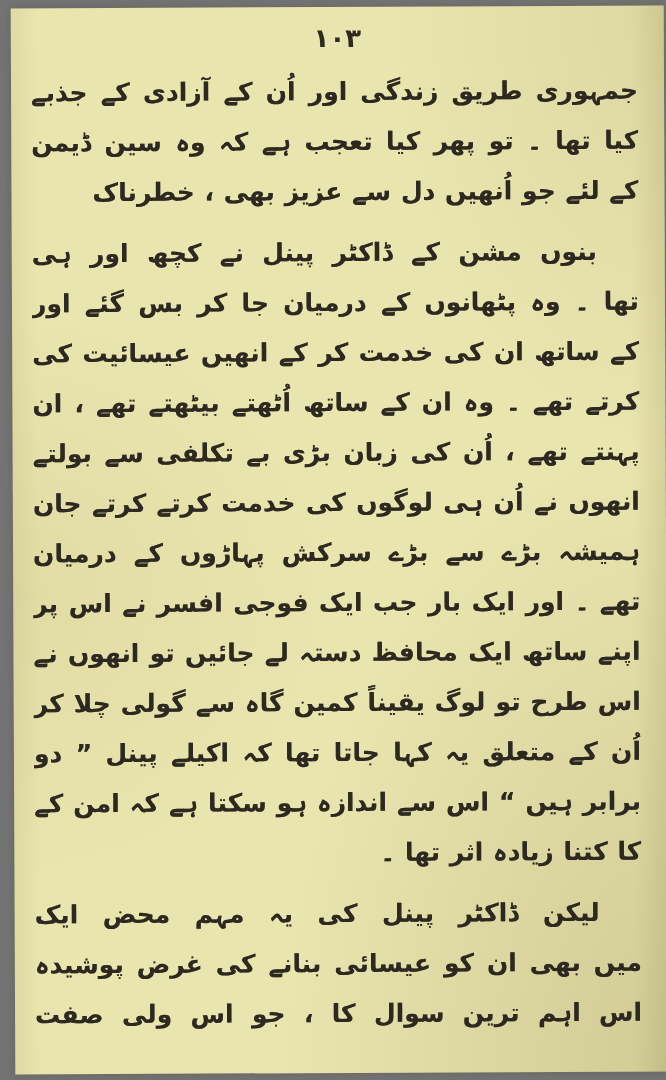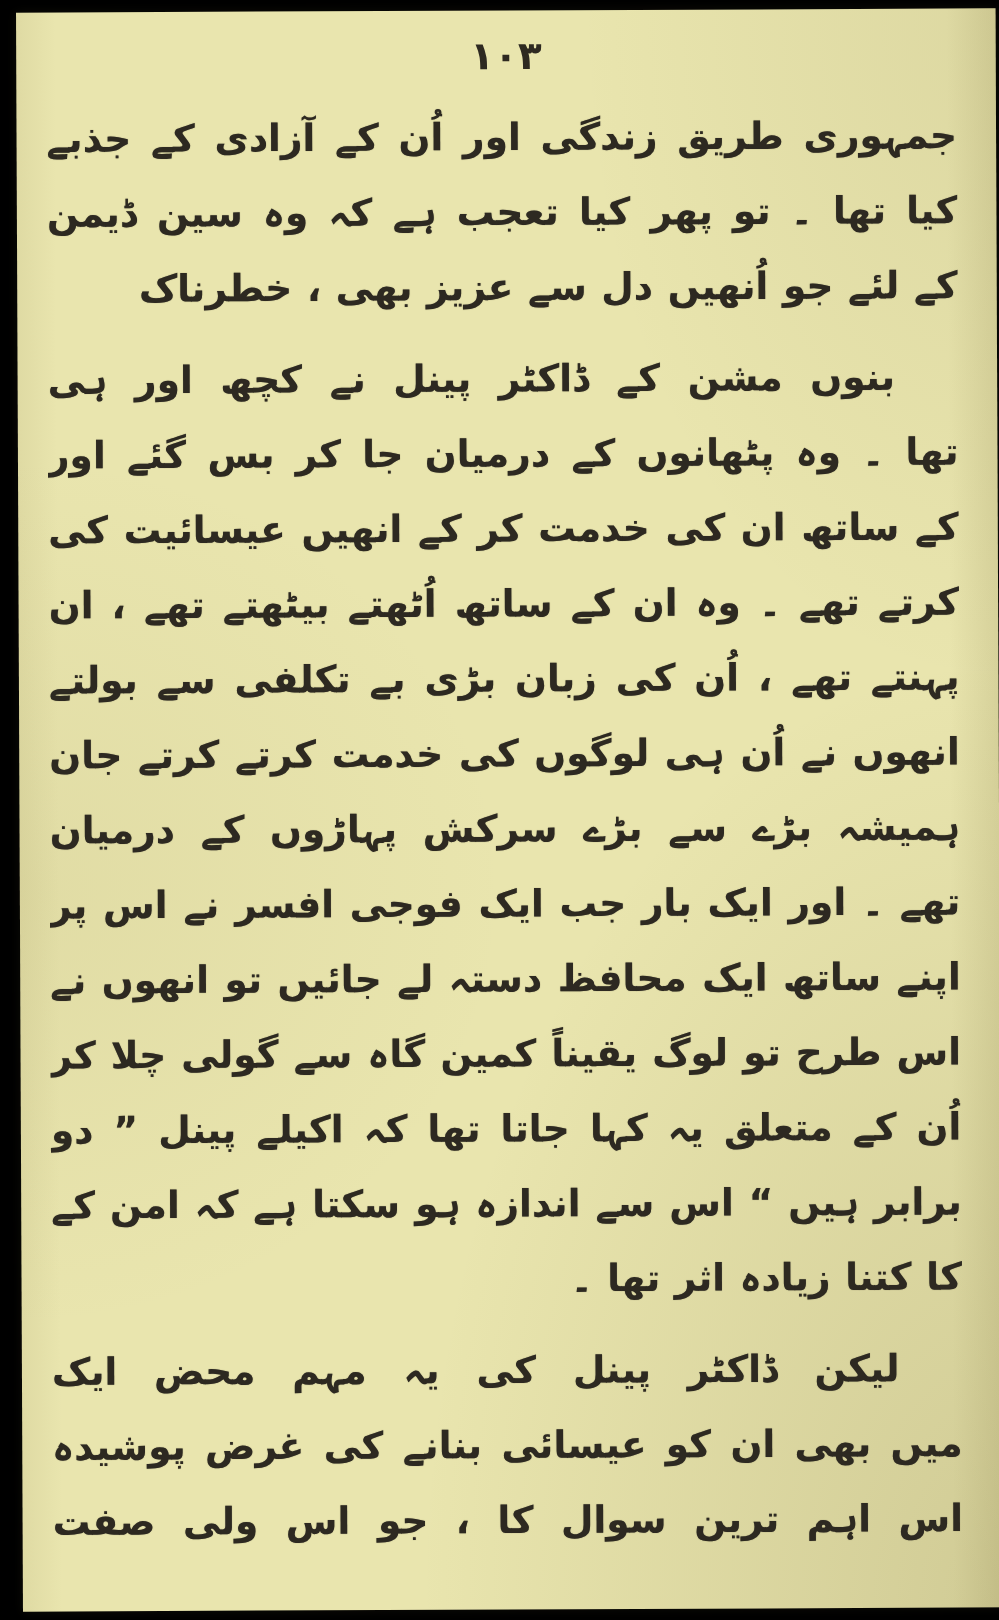--- a/index.html
+++ b/index.html
@@ -7,21 +7,21 @@
     padding: 0;
     width: 666px;
     height: 1080px;
     background: #fbfaf3;
     overflow: hidden;
   }
   .scan {
     position: relative;
     width: 666px;
     height: 1080px;
-    background: #000000;
+    background: #737373;
     overflow: hidden;
     font-family: "DejaVu Sans", sans-serif;
   }
   
   .page {
     position: absolute;
     left: 13px;
     top: 7px;
     right: 0;
     bottom: 7px;

